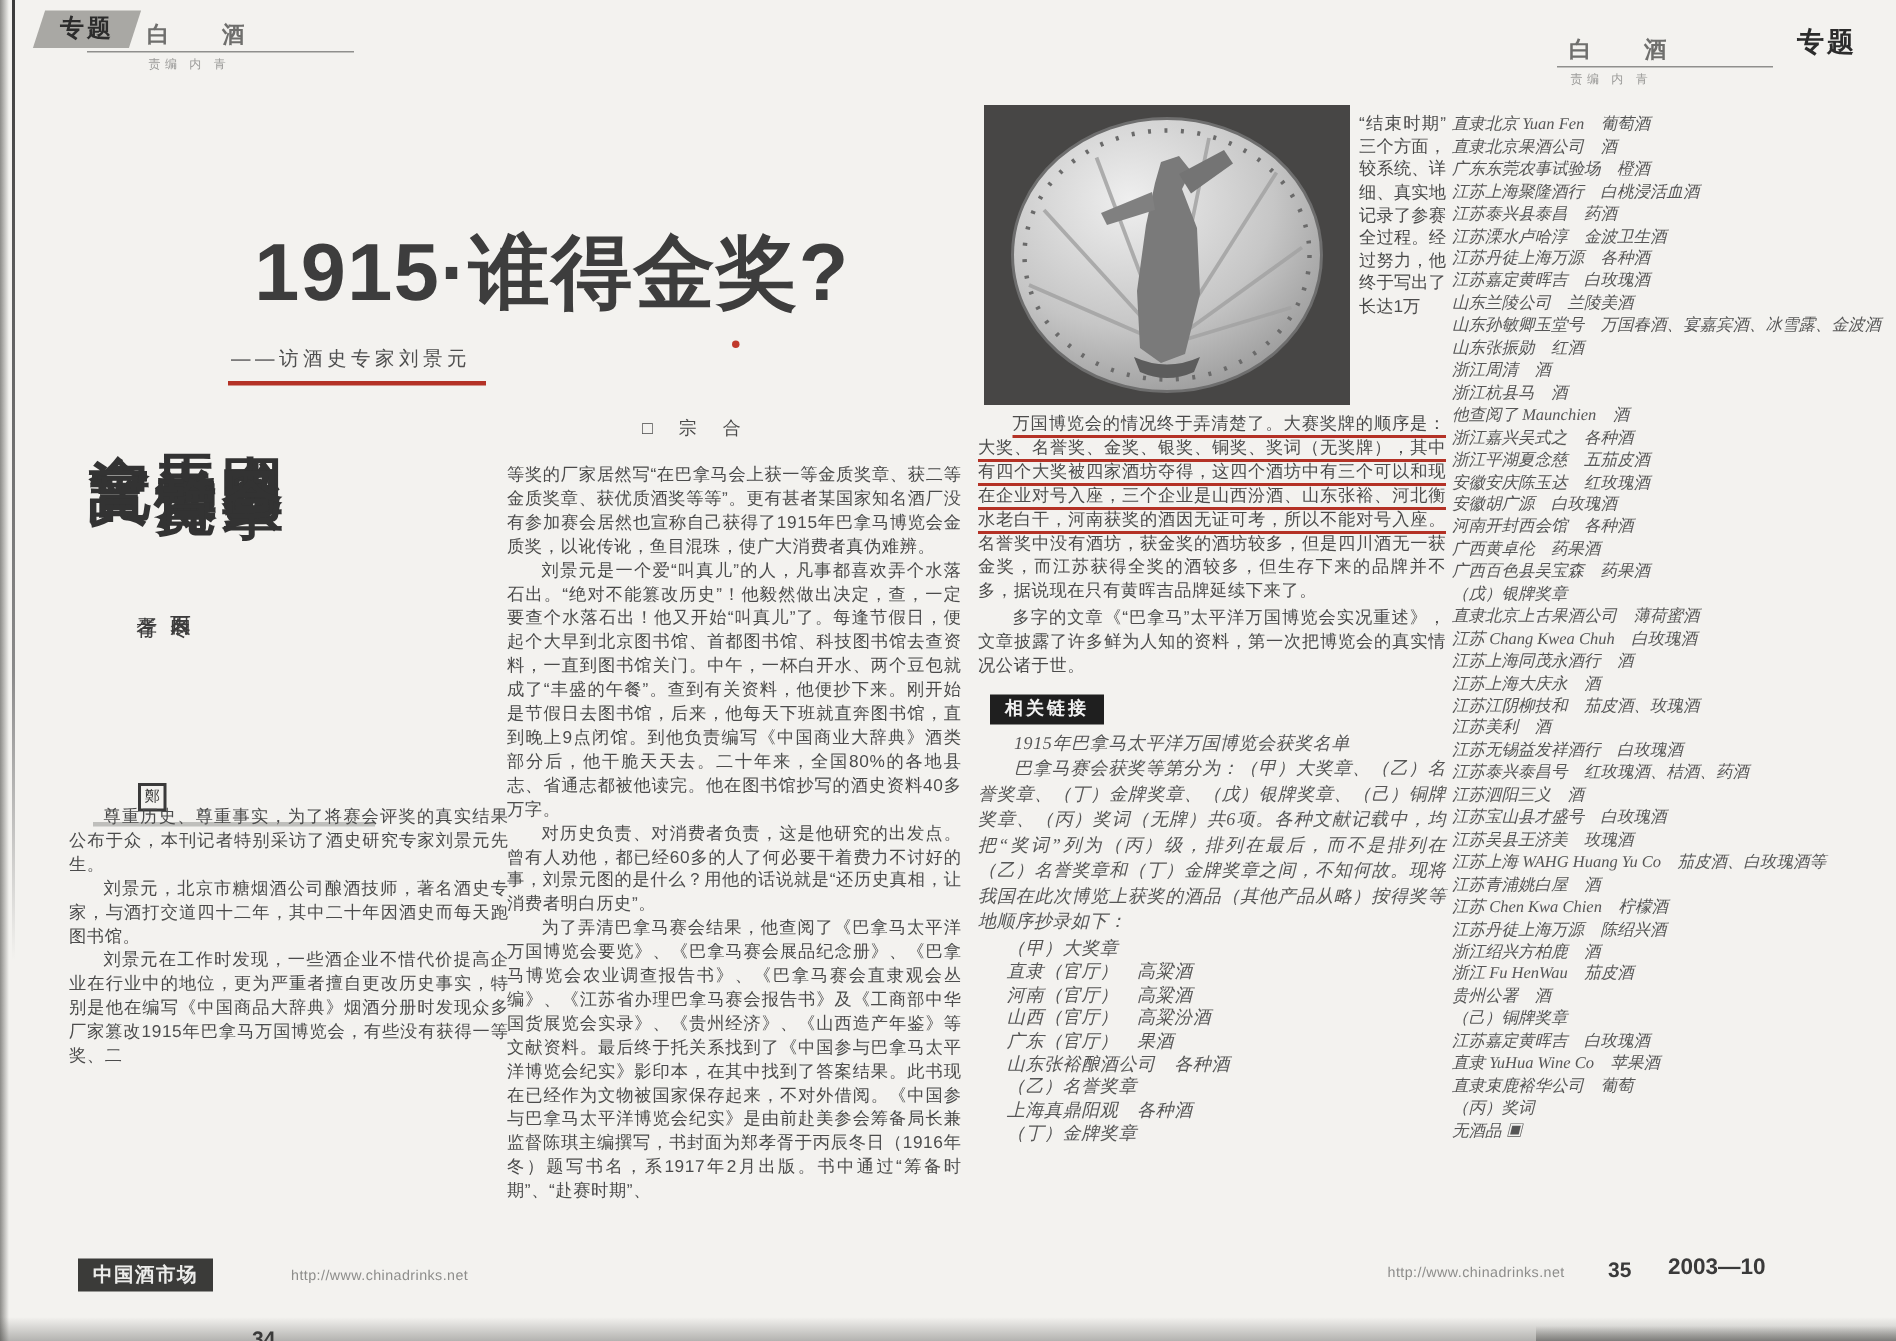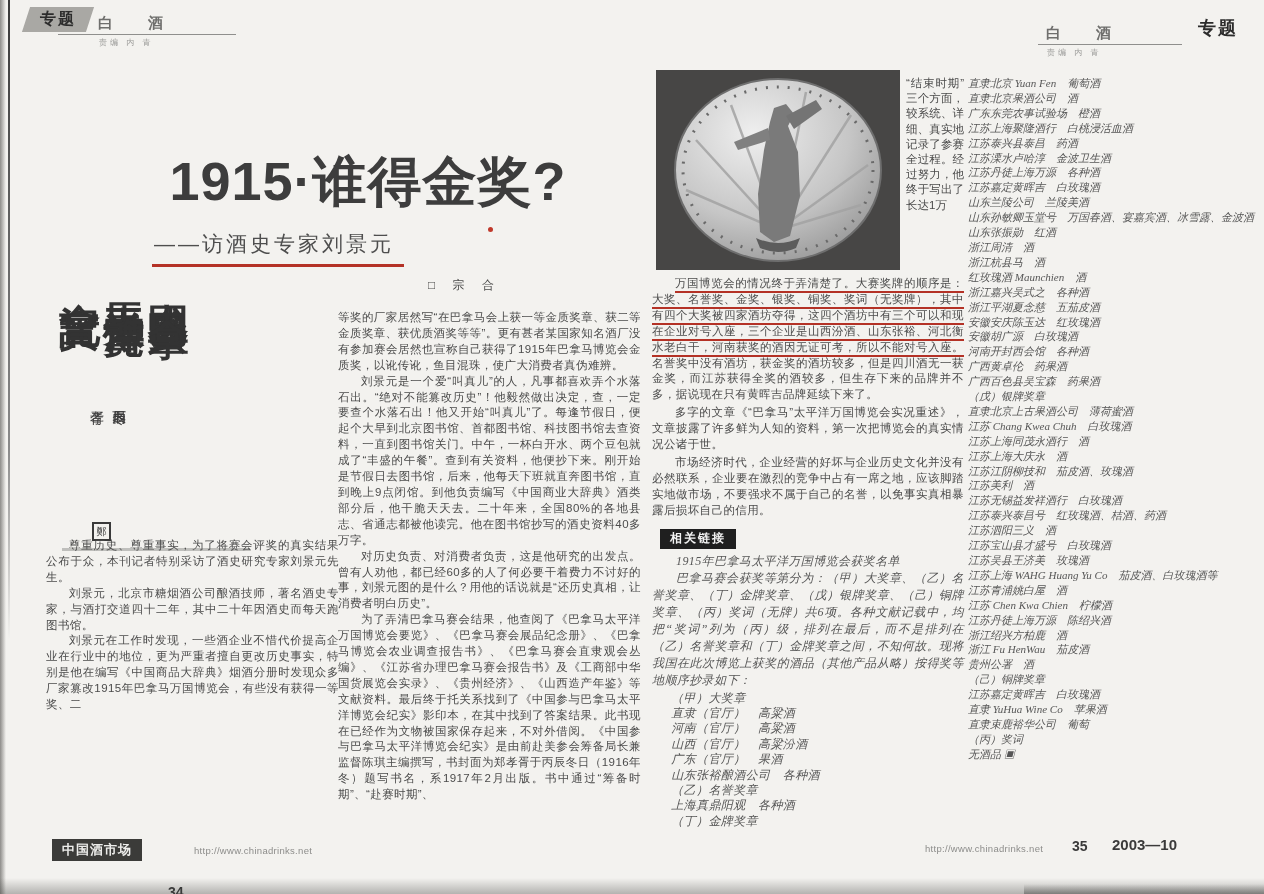--- a/index.html
+++ b/index.html
@@ -25,21 +25,21 @@
     font-weight:bold;font-size:16px;color:#2c2c2c;letter-spacing:2px;}
   .cat{position:absolute;font-size:15px;font-weight:bold;color:#6f6f6d;letter-spacing:10px;}
   .cat-line{position:absolute;height:1px;background:#8f8f8d;}
   .cat-editor{position:absolute;font-size:8px;color:#9a9a98;letter-spacing:3px;}
   .tag-plain{position:absolute;font-weight:bold;font-size:18px;color:#2c2c2c;letter-spacing:2px;}
 
   
   .title{position:absolute;left:118px;top:122px;width:500px;text-align:center;
     font-size:54px;font-weight:bold;color:#3d3d3d;letter-spacing:1px;
     font-family:"Liberation Sans",sans-serif;margin-top:24px;}
-  .subtitle{position:absolute;left:152px;top:230px;font-size:21px;color:#4e4e4e;
+  .subtitle{position:absolute;left:152px;top:230px;font-size:13px;color:#4e4e4e;
     letter-spacing:3px;border-bottom:3px solid #b43226;padding:0 10px 6px 2px;}
   .red-dot{position:absolute;left:488px;top:227px;width:5px;height:5px;background:#c0392b;border-radius:50%;}
   .byline{position:absolute;left:428px;top:277px;font-size:12px;color:#77777'5;
     color:#767674;letter-spacing:7px;}
   .calligraphy{position:absolute;left:58px;top:270px;height:286px;
     writing-mode:vertical-rl;white-space:pre-line;
     font-family:"DejaVu Serif",serif;font-weight:bold;
     font-size:41px;line-height:1.08;color:#333;letter-spacing:3px;}
   .colophon{position:absolute;left:86px;top:400px;height:150px;
     writing-mode:vertical-rl;white-space:pre-line;
@@ -156,21 +156,20 @@
       <path d="M112 58 l-34 14 4 8 32 -10 z" fill="#808080"></path>
       <path d="M100 168 q22 10 44 0 l-4 10 q-18 8 -36 0 z" fill="#5c5c5c"></path>
     </svg>
   </div>
 
   <div class="sidebar">“结束时期”三个方面，较系统、详细、真实地记录了参赛全过程。经过努力，他终于写出了长达1万</div>
 
   <div class="bodycol no-first-indent" id="right-main">
     <div class="para" style="text-indent:2em;"><span class="red-underline">万国博览会的情况终于弄清楚了。大赛奖牌的顺序是：大奖、名誉奖、金奖、银奖、铜奖、奖词（无奖牌），其中有四个大奖被四家酒坊夺得，这四个酒坊中有三个可以和现在企业对号入座，三个企业是山西汾酒、山东张裕、河北衡水老白干，河南获奖的酒因无证可考，所以不能对号入座。</span><span>名誉奖中没有酒坊，获金奖的酒坊较多，但是四川酒无一获金奖，而江苏获得全奖的酒较多，但生存下来的品牌并不多，据说现在只有黄晖吉品牌延续下来了。</span></div>
     <div class="para">多字的文章《“巴拿马”太平洋万国博览会实况重述》，文章披露了许多鲜为人知的资料，第一次把博览会的真实情况公诸于世。</div>
-    <div class="para" style="text-indent:2em;">市场经济时代，企业经营的好坏与企业历史文化并没有必然联系，企业要在激烈的竞争中占有一席之地，应该脚踏实地做市场，不要强求不属于自己的名誉，以免事实真相暴露后损坏自己的信用。</div>
     <div class="related-box">相关链接</div>
     <div class="kai related-title">1915年巴拿马太平洋万国博览会获奖名单</div>
     <div class="kai related-intro">巴拿马赛会获奖等第分为：（甲）大奖章、（乙）名誉奖章、（丁）金牌奖章、（戊）银牌奖章、（己）铜牌奖章、（丙）奖词（无牌）共6项。各种文献记载中，均把“奖词”列为（丙）级，排列在最后，而不是排列在（乙）名誉奖章和（丁）金牌奖章之间，不知何故。现将我国在此次博览上获奖的酒品（其他产品从略）按得奖等地顺序抄录如下：</div>
     <div class="kai award-left">
         <div class="award-row">（甲）大奖章</div>
         <div class="award-row">直隶（官厅）　高粱酒</div>
         <div class="award-row">河南（官厅）　高粱酒</div>
         <div class="award-row">山西（官厅）　高粱汾酒</div>
         <div class="award-row">广东（官厅）　果酒</div>
         <div class="award-row">山东张裕酿酒公司　各种酒</div>
@@ -187,21 +186,21 @@
       <div class="award-row">江苏上海聚隆酒行　白桃浸活血酒</div>
       <div class="award-row">江苏泰兴县泰昌　药酒</div>
       <div class="award-row">江苏溧水卢哈淳　金波卫生酒</div>
       <div class="award-row">江苏丹徒上海万源　各种酒</div>
       <div class="award-row">江苏嘉定黄晖吉　白玫瑰酒</div>
       <div class="award-row">山东兰陵公司　兰陵美酒</div>
       <div class="award-row">山东孙敏卿玉堂号　万国春酒、宴嘉宾酒、冰雪露、金波酒</div>
       <div class="award-row">山东张振勋　红酒</div>
       <div class="award-row">浙江周清　酒</div>
       <div class="award-row">浙江杭县马　酒</div>
-      <div class="award-row">红玫瑰酒 Maunchien　酒</div>
+      <div class="award-row">他查阅了 Maunchien　酒</div>
       <div class="award-row">浙江嘉兴吴式之　各种酒</div>
       <div class="award-row">浙江平湖夏念慈　五茄皮酒</div>
       <div class="award-row">安徽安庆陈玉达　红玫瑰酒</div>
       <div class="award-row">安徽胡广源　白玫瑰酒</div>
       <div class="award-row">河南开封西会馆　各种酒</div>
       <div class="award-row">广西黄卓伦　药果酒</div>
       <div class="award-row">广西百色县吴宝森　药果酒</div>
       <div class="award-row">（戊）银牌奖章</div>
       <div class="award-row">直隶北京上古果酒公司　薄荷蜜酒</div>
       <div class="award-row">江苏 Chang Kwea Chuh　白玫瑰酒</div>

